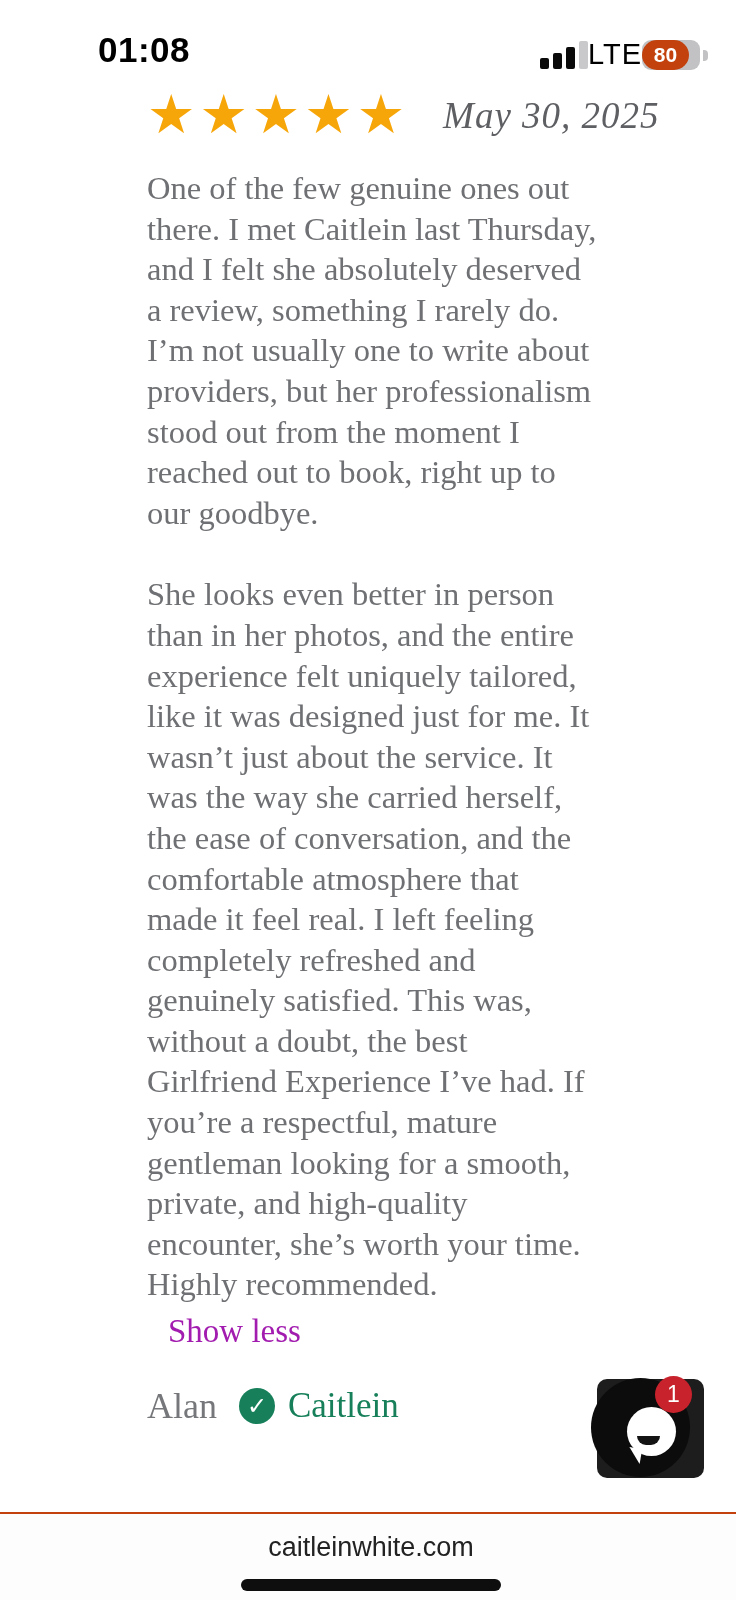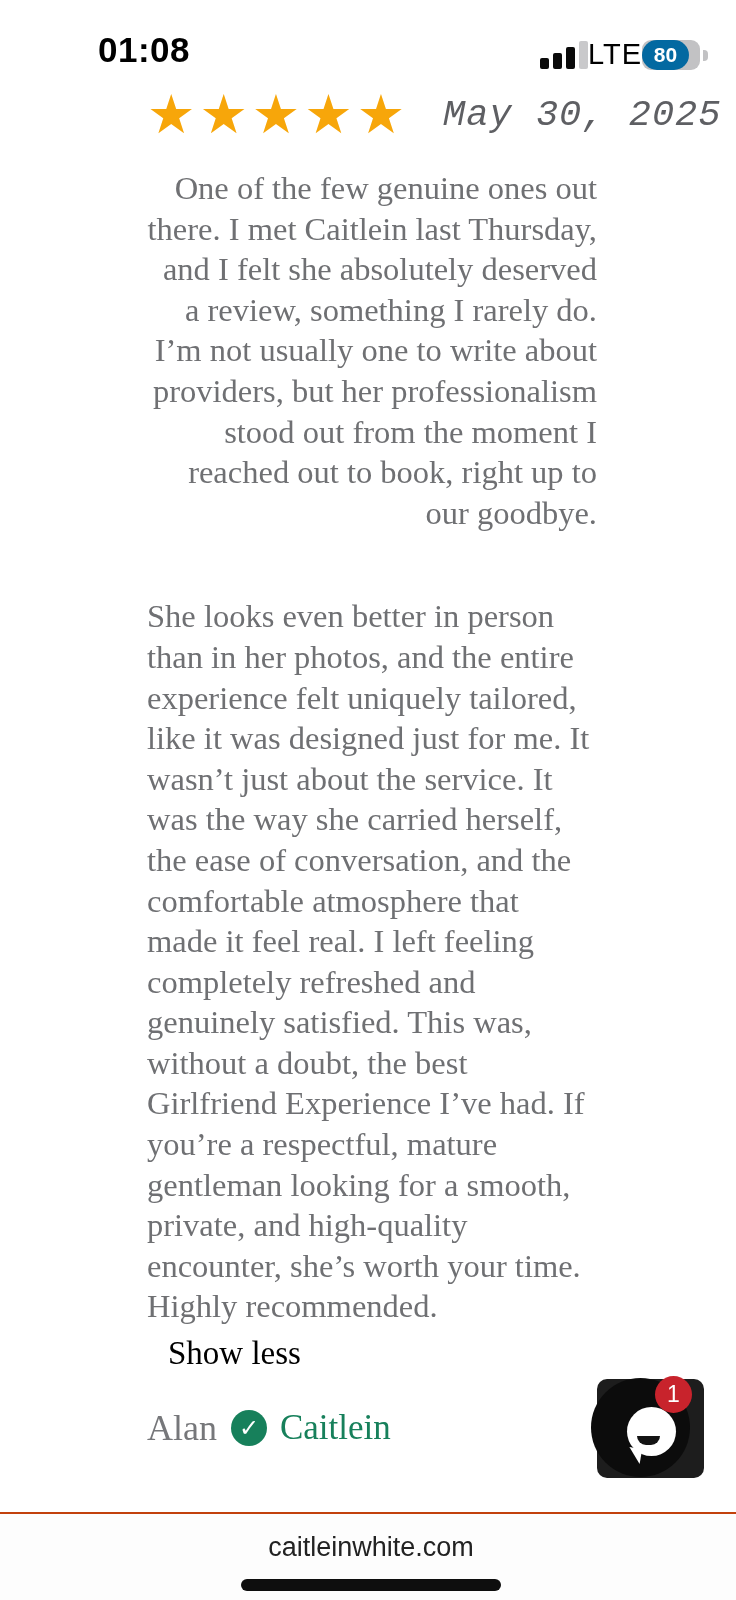--- a/index.html
+++ b/index.html
@@ -18,45 +18,45 @@
     font-size:35px; font-weight:700; color:#000; letter-spacing:.5px;
   }
   .status-right { position:absolute; right:34px; top:38px; display:flex; align-items:center; }
   .signal { display:flex; align-items:flex-end; gap:4px; height:28px; }
   .signal .bar { width:9px; border-radius:2px; background:#0a0a0a; }
   .signal .b1 { height:11px; } .signal .b2 { height:16px; }
   .signal .b3 { height:22px; } .signal .b4 { height:28px; background:#c9c9cb; }
   .lte { font-family:"Liberation Sans", sans-serif; font-size:29px; color:#000; letter-spacing:1px; }
   .battery { position:relative; width:66px; height:30px; }
   .battery-body { position:absolute; left:0; top:0; width:58px; height:30px; border-radius:9px; background:#c2c2c4; overflow:hidden; }
-  .battery-fill { position:absolute; left:0; top:0; bottom:0; width:47px; background:#0369a1; border-radius:15px;
+  .battery-fill { position:absolute; left:0; top:0; bottom:0; width:47px; background:#c2410c; border-radius:15px;
                   display:flex; align-items:center; justify-content:center; }
   .battery-fill span { color:#fff; font-family:"Liberation Sans", sans-serif; font-size:21px; font-weight:700; }
   .battery-tip { position:absolute; right:0; top:10px; width:5px; height:11px; background:#c2c2c4; border-radius:0 4px 4px 0; }
 
   
   .content { position:absolute; left:147px; top:88px; width:450px; }
   .review-header { display:flex; align-items:center; gap:34px; }
   .stars {
     font-family:"DejaVu Sans", sans-serif;
     font-size:54px; line-height:1; letter-spacing:4px; white-space:nowrap;
     color:var(--star, #F7A60A);
   }
-  .review-date { font-style:italic; font-size:37px; color:#5E5F63; letter-spacing:1px; white-space:nowrap;font-family:Liberation Mono, monospace; }
+  .review-date { font-style:italic; font-size:37px; color:#5E5F63; letter-spacing:1px; white-space:nowrap; }
 
   .review-text { margin:0; font-size:32.5px; line-height:40.6px; color:var(--body-text, #6F7073); }
-  .p1 { margin-top:26px;text-align:right; }
-  .p2 { margin-top:63px; }
+  .p1 { margin-top:26px; }
+  .p2 { margin-top:41px; }
 
   .show-less {
     margin:6px 0 0 21px; font-size:33px; line-height:40px;
-    color:#000000; cursor:pointer; display:inline-block;
+    color:#a21caf; cursor:pointer; display:inline-block;
   }
 
-  .reviewer-row { margin-top:34px; display:flex; align-items:center; gap:14px;text-align:right; }
+  .reviewer-row { margin-top:34px; display:flex; align-items:center; gap:22px;text-align:right; }
   .reviewer-name { font-size:36px; color:#76777A; }
   .verified { display:flex; align-items:center; gap:13px; }
   .verified-badge {
     width:36px; height:36px; border-radius:50%;
     background:var(--verified-green, #17805B);
     display:flex; align-items:center; justify-content:center;
   }
   .verified-badge span {
     color:#fff; font-family:"DejaVu Sans", sans-serif;
     font-size:24px; font-weight:700; line-height:1;

